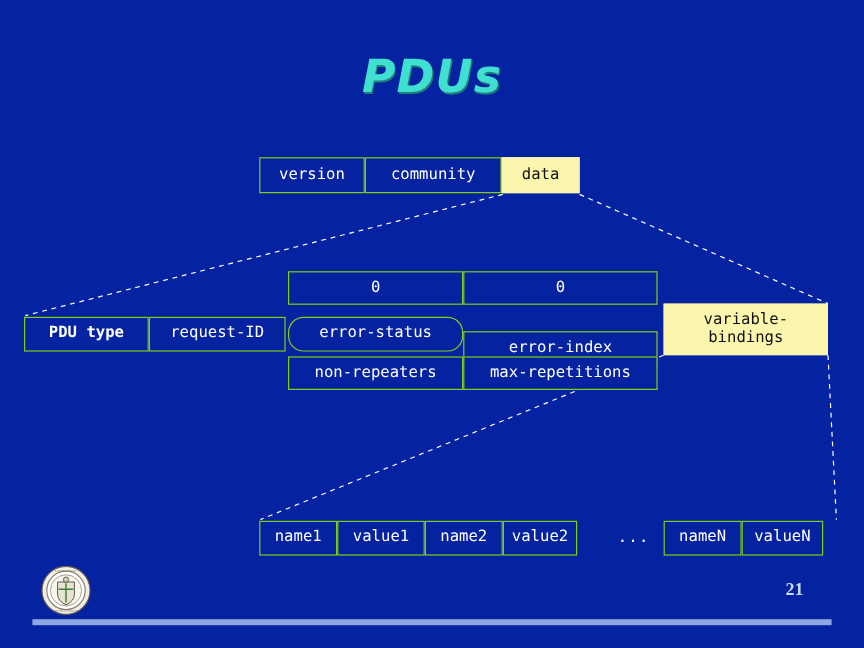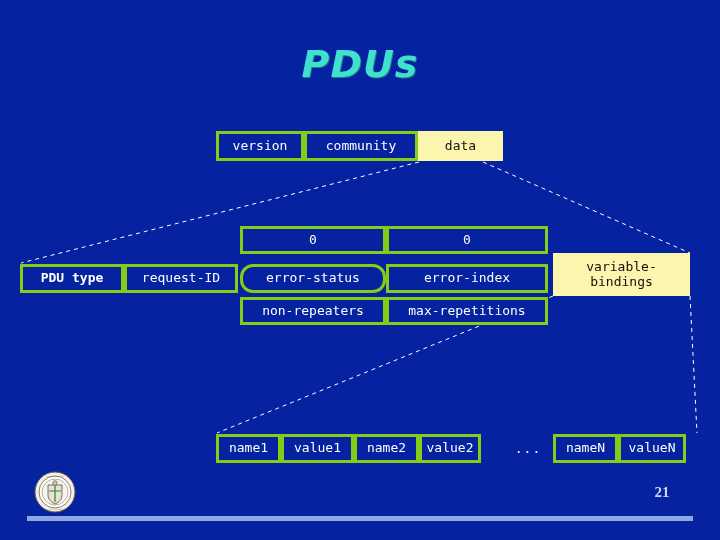--- a/index.html
+++ b/index.html
@@ -44,21 +44,21 @@
     top: 0;
     width: 720px;
     height: 540px;
     pointer-events: none;
   }
 
   
   .fbox {
     position: absolute;
     box-sizing: border-box;
-    border: 3px solid #84cc16;
+    border: 1px solid #84cc16;
     color: #ffffff;
     font-family: "DejaVu Sans Mono", monospace;
     font-size: 13px;
     display: flex;
     align-items: center;
     justify-content: center;
     background: #0523a0;
     line-height: 1.15;
     white-space: nowrap;
   }
@@ -141,42 +141,42 @@
       <line x1="690" y1="296" x2="697" y2="433"></line>
     </g>
   </svg>
 
   <div class="fbox" style="left:216px; top:131px; width:88px; height:30px;">
     <span>version</span>
   </div>
   <div class="fbox" style="left:304px; top:131px; width:114px; height:30px;">
     <span>community</span>
   </div>
-  <div class="fbox hl" style="left:418px; top:131px; width:85px; height:30px;">
+  <div class="fbox hl" style="left:418px; top:131px; width:65px; height:30px;">
     <span>data</span>
   </div>
 
   <div class="fbox" style="left:20px; top:264px; width:104px; height:29px;font-weight:bold;">
     <span>PDU type</span>
   </div>
   <div class="fbox" style="left:124px; top:264px; width:114px; height:29px;">
     <span>request-ID</span>
   </div>
 
   <div class="fbox" style="left:240px; top:226px; width:146px; height:28px;">
     <span>0</span>
   </div>
   <div class="fbox" style="left:386px; top:226px; width:162px; height:28px;">
     <span>0</span>
   </div>
 
   <div class="fbox" style="left:240px; top:264px; width:146px; height:29px;border-radius:13px;">
     <span>error-status</span>
   </div>
-  <div class="fbox" style="left:386px; top:264px; width:162px; height:29px;">
+  <div class="fbox" style="left:386px; top:276px; width:162px; height:29px;">
     <span>error-index</span>
   </div>
 
   <div class="fbox" style="left:240px; top:297px; width:146px; height:28px;">
     <span>non-repeaters</span>
   </div>
   <div class="fbox" style="left:386px; top:297px; width:162px; height:28px;">
     <span>max-repetitions</span>
   </div>
 

